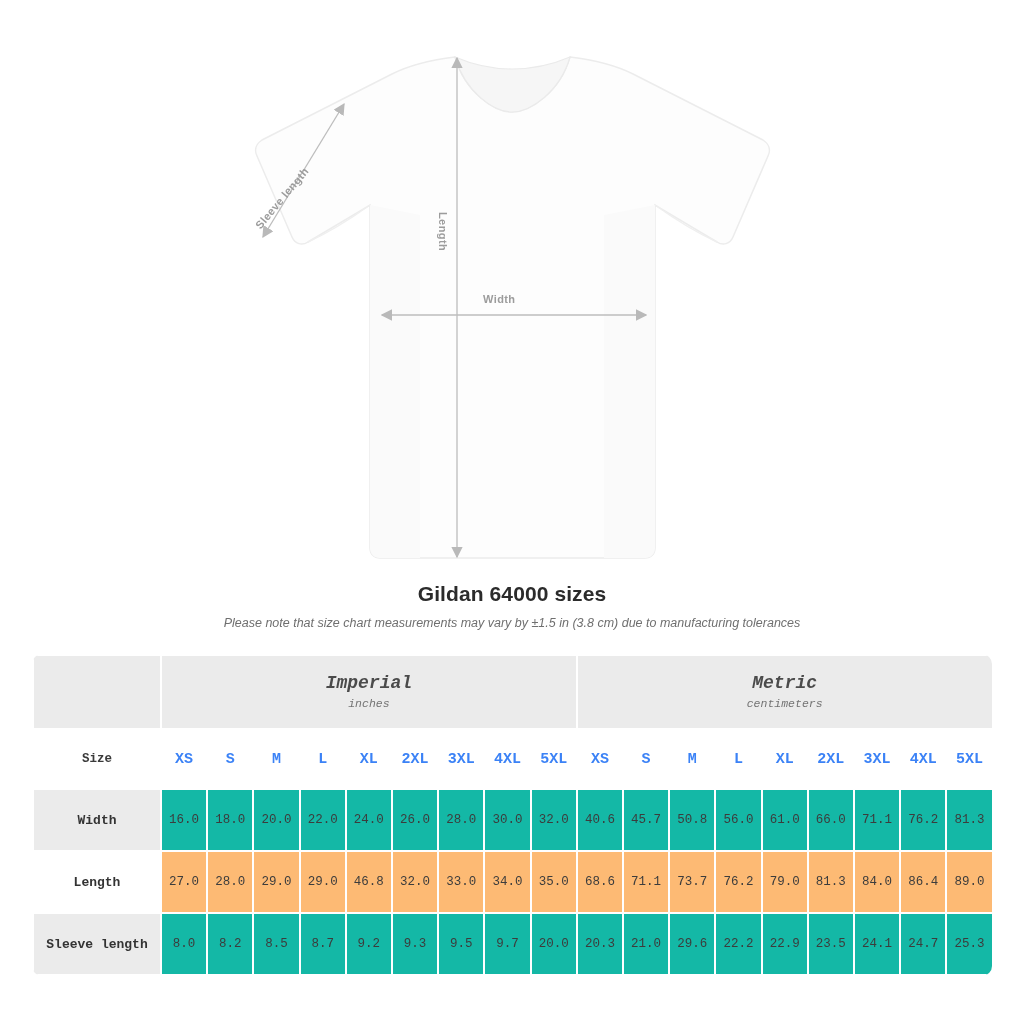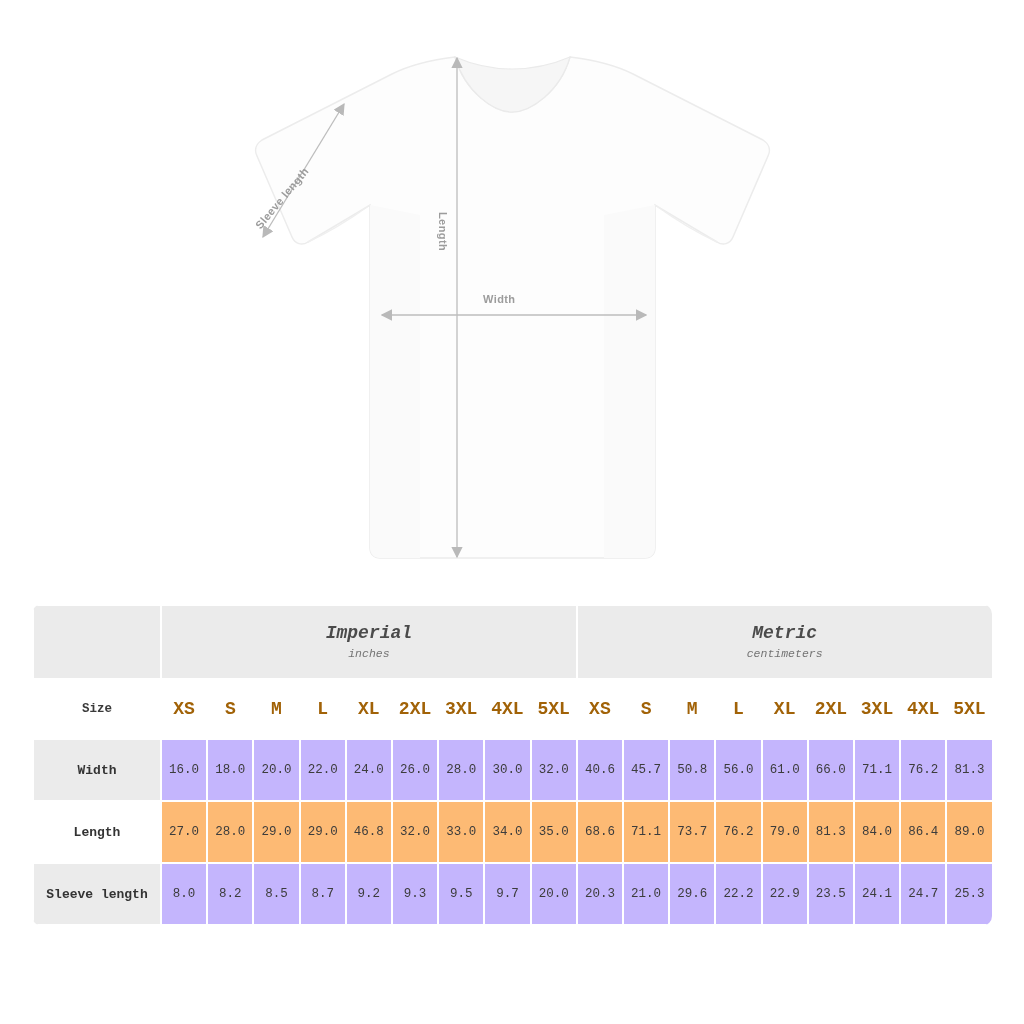--- a/index.html
+++ b/index.html
@@ -118,38 +118,38 @@
     line-height: 1.5;
   }
   .corner-cell {
     background: #ebebeb;
   }
 
   
   .hdr-row td {
     background: #ffffff;
     height: 56px;
-    font-size: 18px;
-    font-weight: bold;
-    color: #a16207;
+    font-size: 15px;
+    font-weight: bold;
+    color: #3b82f6;
   }
   .hdr-row td.rowlabel {
     font-size: 12.5px;
     font-weight: bold;
     color: #3a3a3a;
   }
 
   
   .data-row td {
     height: 58px;
     font-size: 12.5px;
     color: #3c3c3c;
   }
   .data-row.alt td {
-    background: #c4b5fd;
+    background: #14b8a6;
   }
   .data-row.plain td {
     background: #fdba74;
   }
   .data-row td.rowlabel {
     font-weight: bold;
     font-size: 13px;
     color: #333333;
   }
   .data-row.alt td.rowlabel { background: #ebebeb; }
@@ -213,20 +213,24 @@
       <g stroke="#bdbdbd" stroke-width="1.3" fill="none">
         <line x1="344" y1="104" x2="263" y2="237" marker-start="url(#arrowStart)" marker-end="url(#arrowEnd)"></line>
       </g>
     </svg>
 
     <div class="dim-label" id="label-width">Width</div>
     <div class="dim-label" id="label-length">Length</div>
     <div class="dim-label" id="label-sleeve">Sleeve length</div>
   </div>
 
+  <div class="title-block">
+    <h1 class="chart-title">Gildan 64000 sizes</h1>
+    <p class="chart-note">Please note that size chart measurements may vary by ±1.5 in (3.8 cm) due to manufacturing tolerances</p>
+  </div>
 
   <div class="table-wrap">
     <table class="size-table">
       <colgroup>
         <col class="rowhead">
         <col class="datacol">
           <col class="datacol">
           <col class="datacol">
           <col class="datacol">
           <col class="datacol">

